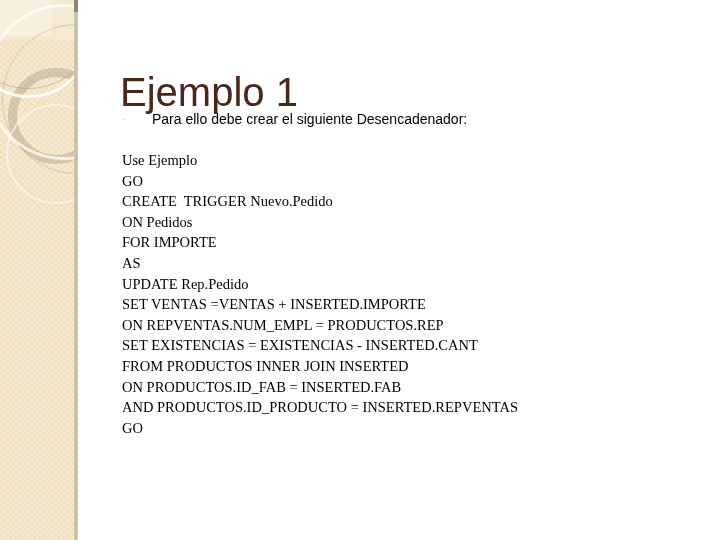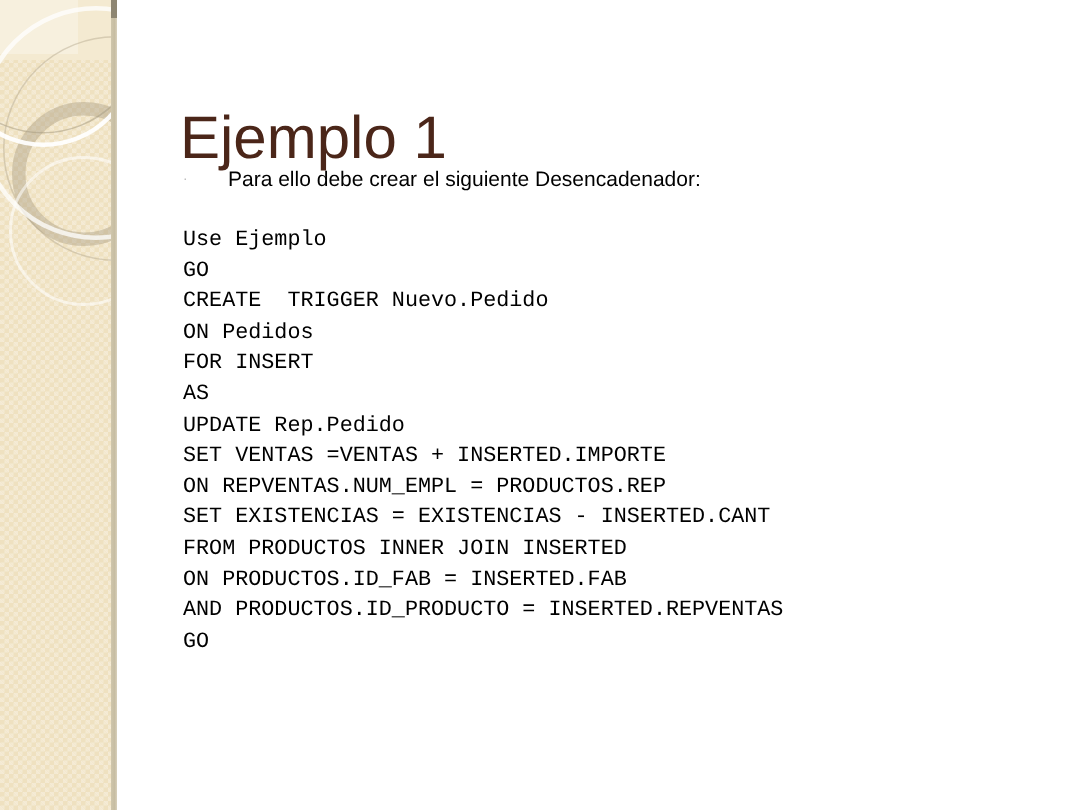--- a/index.html
+++ b/index.html
@@ -149,21 +149,21 @@
 
   
   #code-block {
     position: absolute;
     left: 122px;
     top: 150px;
     width: 560px;
   }
   .code-line {
     color: #000000;
-    font-family: Liberation Mono, monospace;
+    font-family: Liberation Serif, serif;
     font-size: 14.5px;
     line-height: 20.6px;
     white-space: pre;
   }
 </style>
 </head>
 <body>
 
 <div id="slide">
 
@@ -186,21 +186,21 @@
   <div id="bullet-row">
     <span id="bullet-mark">·</span>
     <span id="bullet-text">Para ello debe crear el siguiente Desencadenador:</span>
   </div>
 
   <div id="code-block">
     <div class="code-line">Use Ejemplo</div>
     <div class="code-line">GO</div>
     <div class="code-line">CREATE  TRIGGER Nuevo.Pedido</div>
     <div class="code-line">ON Pedidos</div>
-    <div class="code-line">FOR INSERT</div>
+    <div class="code-line">FOR IMPORTE</div>
     <div class="code-line">AS</div>
     <div class="code-line">UPDATE Rep.Pedido</div>
     <div class="code-line">SET VENTAS =VENTAS + INSERTED.IMPORTE</div>
     <div class="code-line">ON REPVENTAS.NUM_EMPL = PRODUCTOS.REP</div>
     <div class="code-line">SET EXISTENCIAS = EXISTENCIAS - INSERTED.CANT</div>
     <div class="code-line">FROM PRODUCTOS INNER JOIN INSERTED</div>
     <div class="code-line">ON PRODUCTOS.ID_FAB = INSERTED.FAB</div>
     <div class="code-line">AND PRODUCTOS.ID_PRODUCTO = INSERTED.REPVENTAS</div>
     <div class="code-line">GO</div>
   </div>

